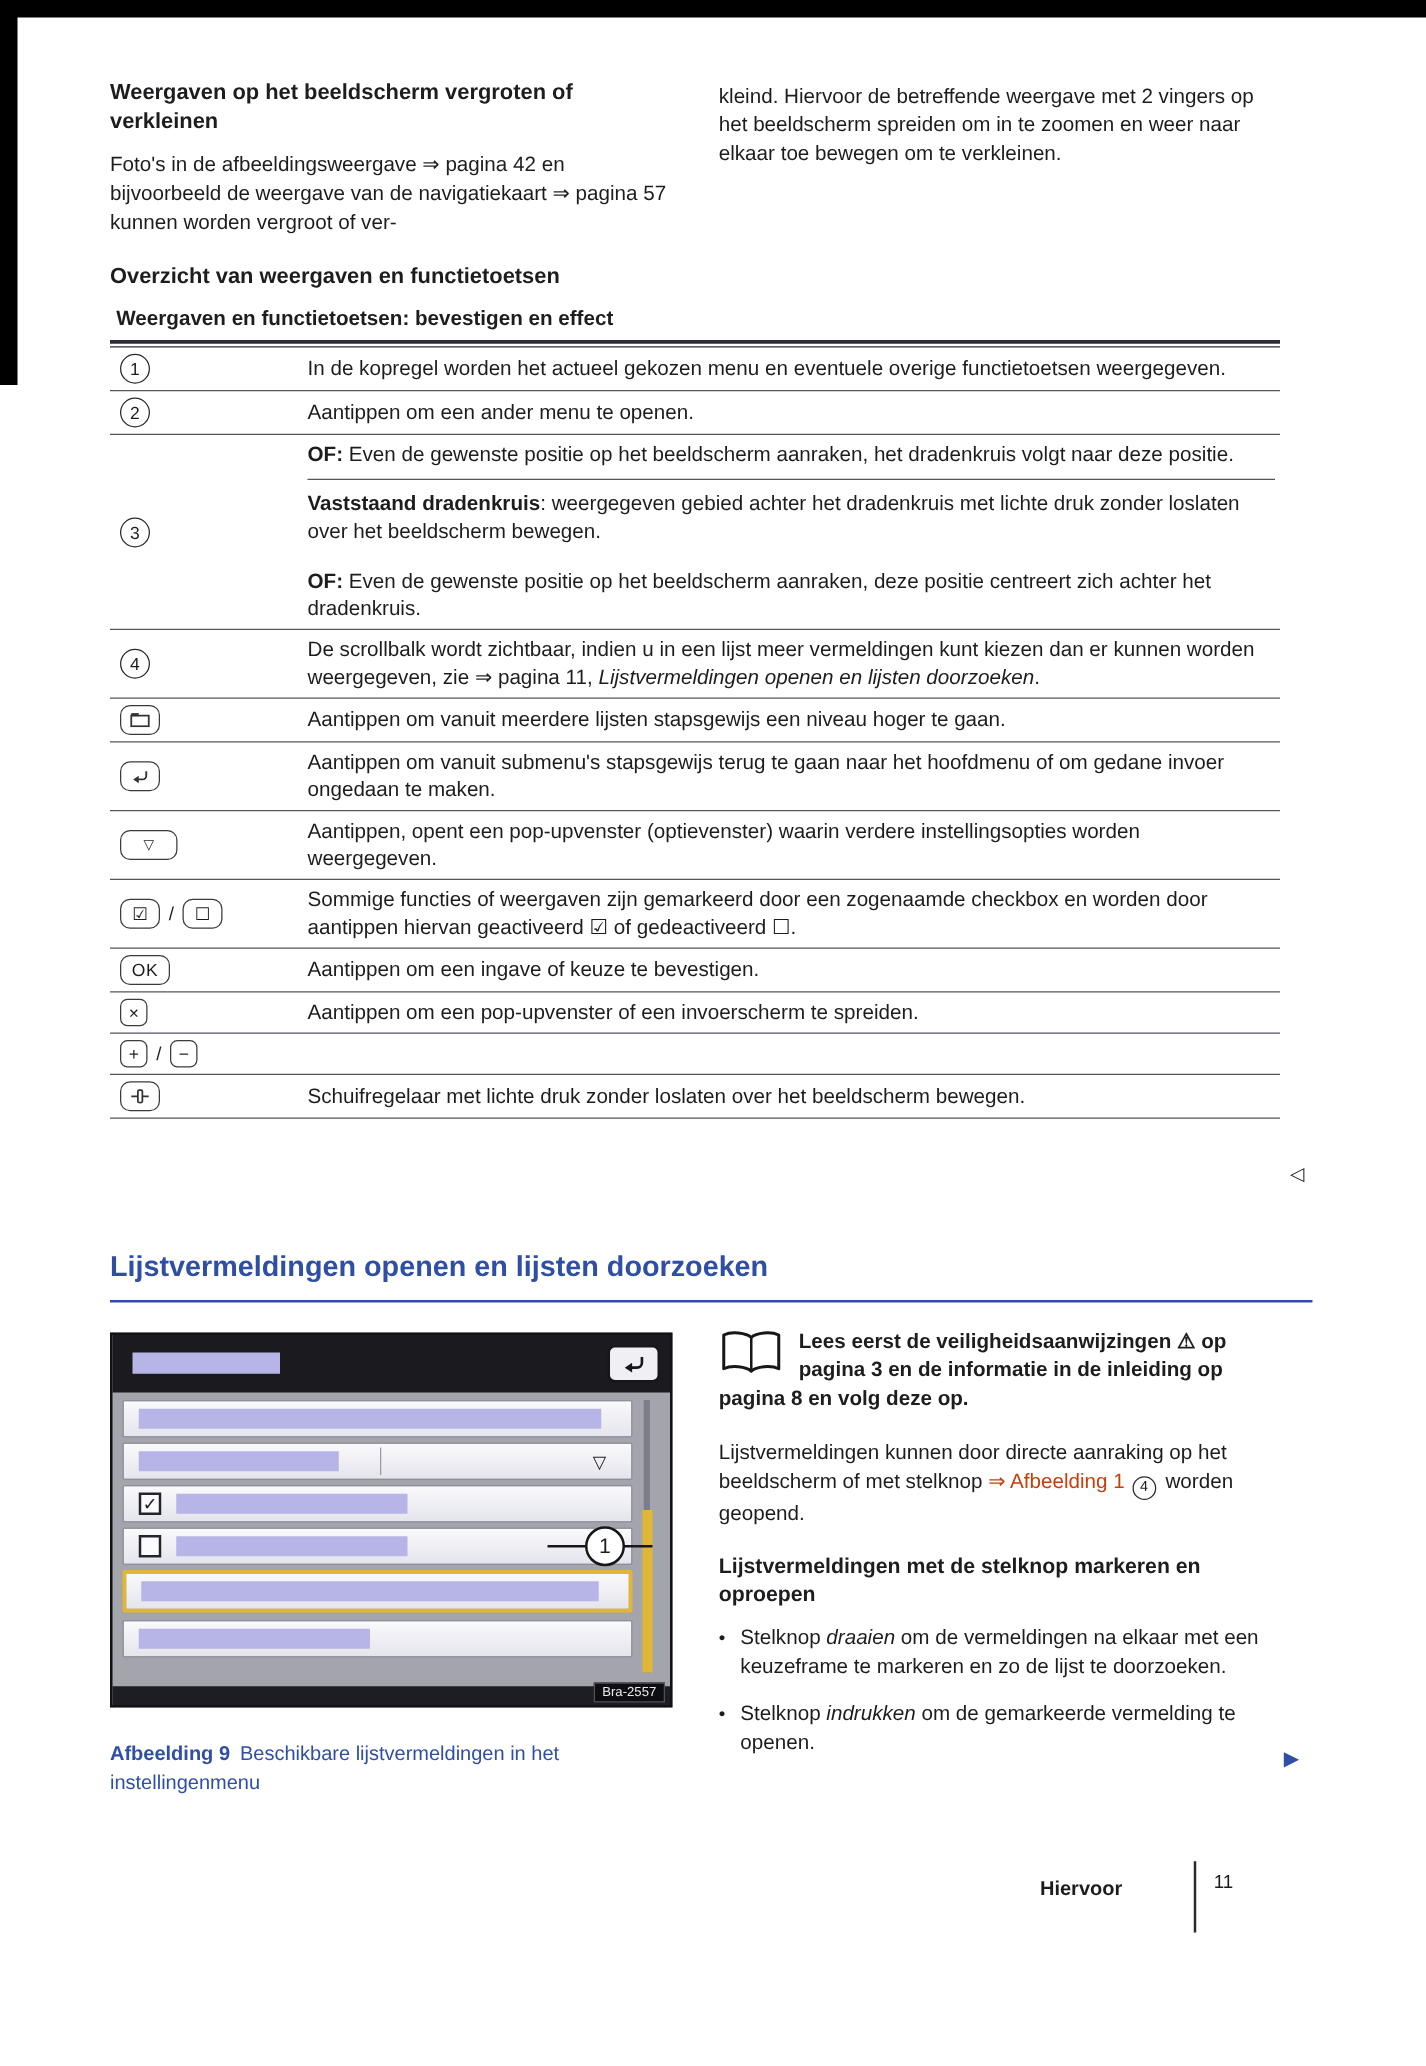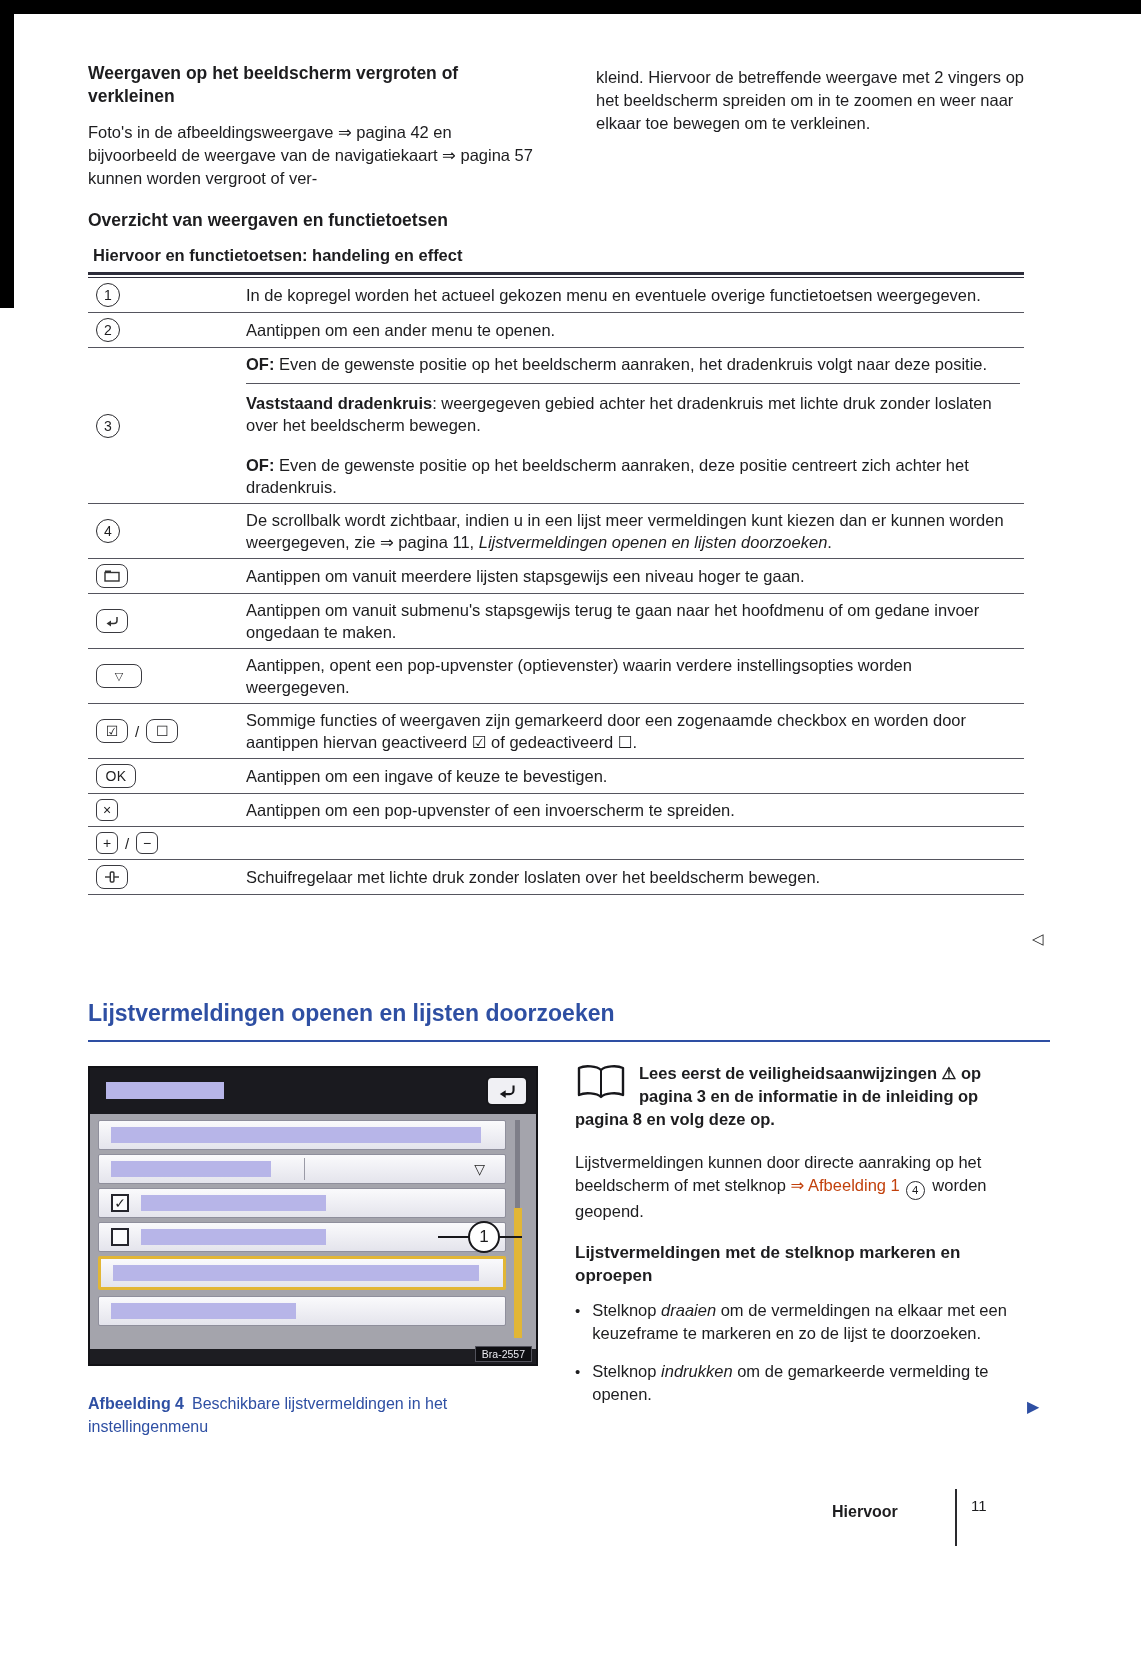--- a/index.html
+++ b/index.html
@@ -8,21 +8,21 @@
     background:#ffffff;color:#1d1d1f;
     font-family:"Liberation Sans",sans-serif;
     overflow:hidden;
   }
   
   .crop-top{position:absolute;left:0;top:0;width:100%;height:14px;background:#000;}
   .crop-left{position:absolute;left:0;top:0;width:14px;height:308px;background:#000;}
 
   
   .intro-left{position:absolute;left:88px;top:62px;width:452px;}
-  .intro-right{position:absolute;left:596px;top:66px;width:452px;}
+  .intro-right{position:absolute;left:575px;top:66px;width:452px;}
   .h-bold{font-size:17.5px;font-weight:bold;line-height:23px;margin:0 0 13px 0;}
   .body-p{font-size:16.5px;line-height:23px;margin:0;}
 
   .overview-heading{position:absolute;left:88px;top:210px;font-size:17.5px;font-weight:bold;margin:0;}
 
   
   .ftable{position:absolute;left:88px;top:244px;width:936px;}
   .ftable-title{font-size:16.5px;font-weight:bold;padding:2px 0 7px 5px;}
   .double-rule{height:2px;border-top:3px solid #2d2d3a;border-bottom:1px solid #2d2d3a;}
   .trow{display:flex;align-items:center;border-bottom:1px solid #55555e;padding:5px 0;}
@@ -114,21 +114,21 @@
     <h2 class="h-bold">Weergaven op het beeldscherm vergroten of verkleinen</h2>
     <p class="body-p">Foto's in de afbeeldingsweergave ⇒ pagina 42 en bijvoorbeeld de weergave van de navigatiekaart ⇒ pagina 57 kunnen worden vergroot of ver-</p>
   </div>
   <div class="intro-right">
     <p class="body-p">kleind. Hiervoor de betreffende weergave met 2 vingers op het beeldscherm spreiden om in te zoomen en weer naar elkaar toe bewegen om te verkleinen.</p>
   </div>
 
   <h2 class="overview-heading">Overzicht van weergaven en functietoetsen</h2>
 
   <div class="ftable">
-    <div class="ftable-title">Hiervoor en functietoetsen: handeling en effect</div>
+    <div class="ftable-title">Weergaven en functietoetsen: bevestigen en effect</div>
     <div class="double-rule"></div>
 
     <div class="trow">
       <div class="sym">
         <span class="circ">1</span>
       </div>
       <div class="txt">
         <p>In de kopregel worden het actueel gekozen menu en eventuele overige functietoetsen weergegeven.</p>
       </div>
     </div>
@@ -308,21 +308,21 @@
     <div class="fig-scroll-track"></div>
     <div class="fig-scroll-thumb"></div>
     <div class="fig-callout-line"></div>
     <div class="fig-callout">1</div>
 
     <div class="fig-footer"></div>
     <div class="fig-code">Bra-2557</div>
   </div>
 
   <p class="caption">
-    <b>Afbeelding 4</b><span>Beschikbare lijstvermeldingen in het instellingenmenu</span>
+    <b>Afbeelding 9</b><span>Beschikbare lijstvermeldingen in het instellingenmenu</span>
   </p>
 
   <div class="rcol">
     <div class="note">
       <svg class="book-icon" viewBox="0 0 52 40">
         <path d="M26 7 C22 3 10 2 4 5 L4 32 C10 29 22 30 26 34 C30 30 42 29 48 32 L48 5 C42 2 30 3 26 7 Z" fill="none" stroke="#17171b" stroke-width="2.4" stroke-linejoin="round"></path>
         <line x1="26" y1="7" x2="26" y2="34" stroke="#17171b" stroke-width="2"></line>
       </svg>
       <span>Lees eerst de veiligheidsaanwijzingen </span><span>⚠</span><span> op pagina 3 en de informatie in de inleiding op pagina 8 en volg deze op.</span>
     </div>

